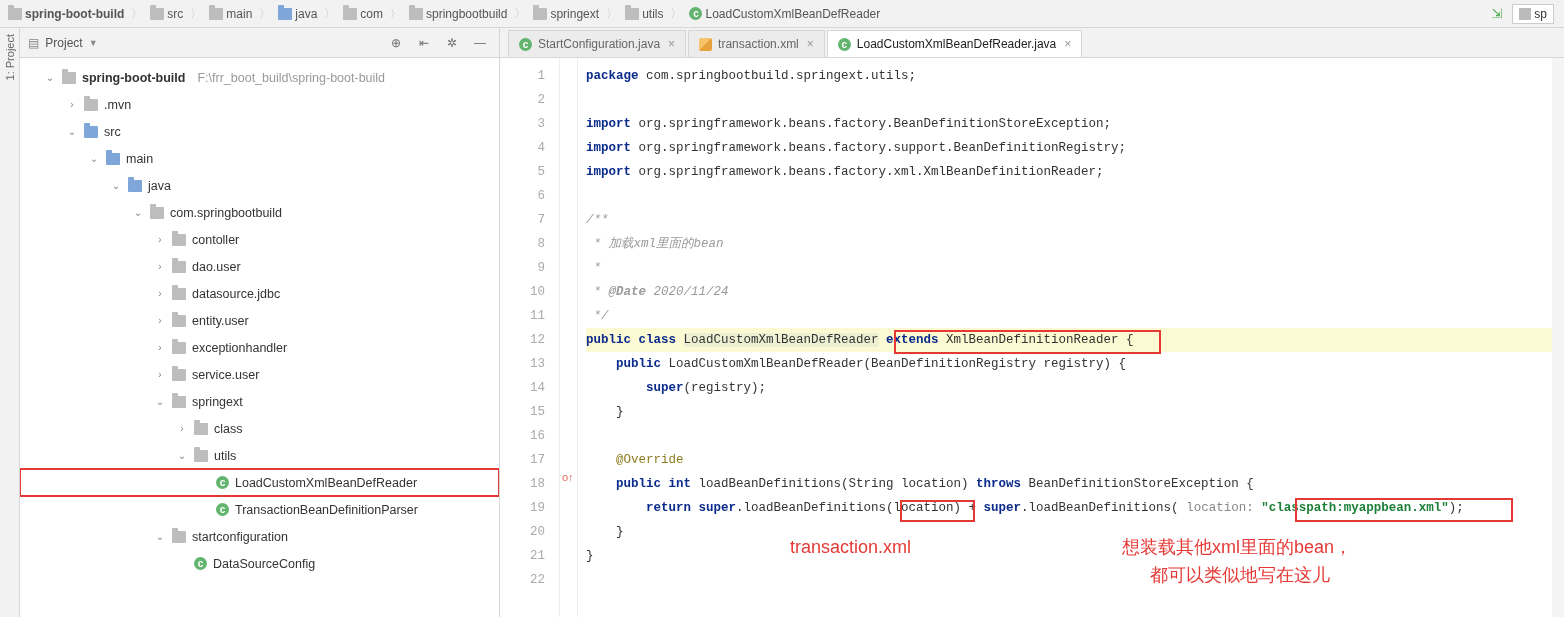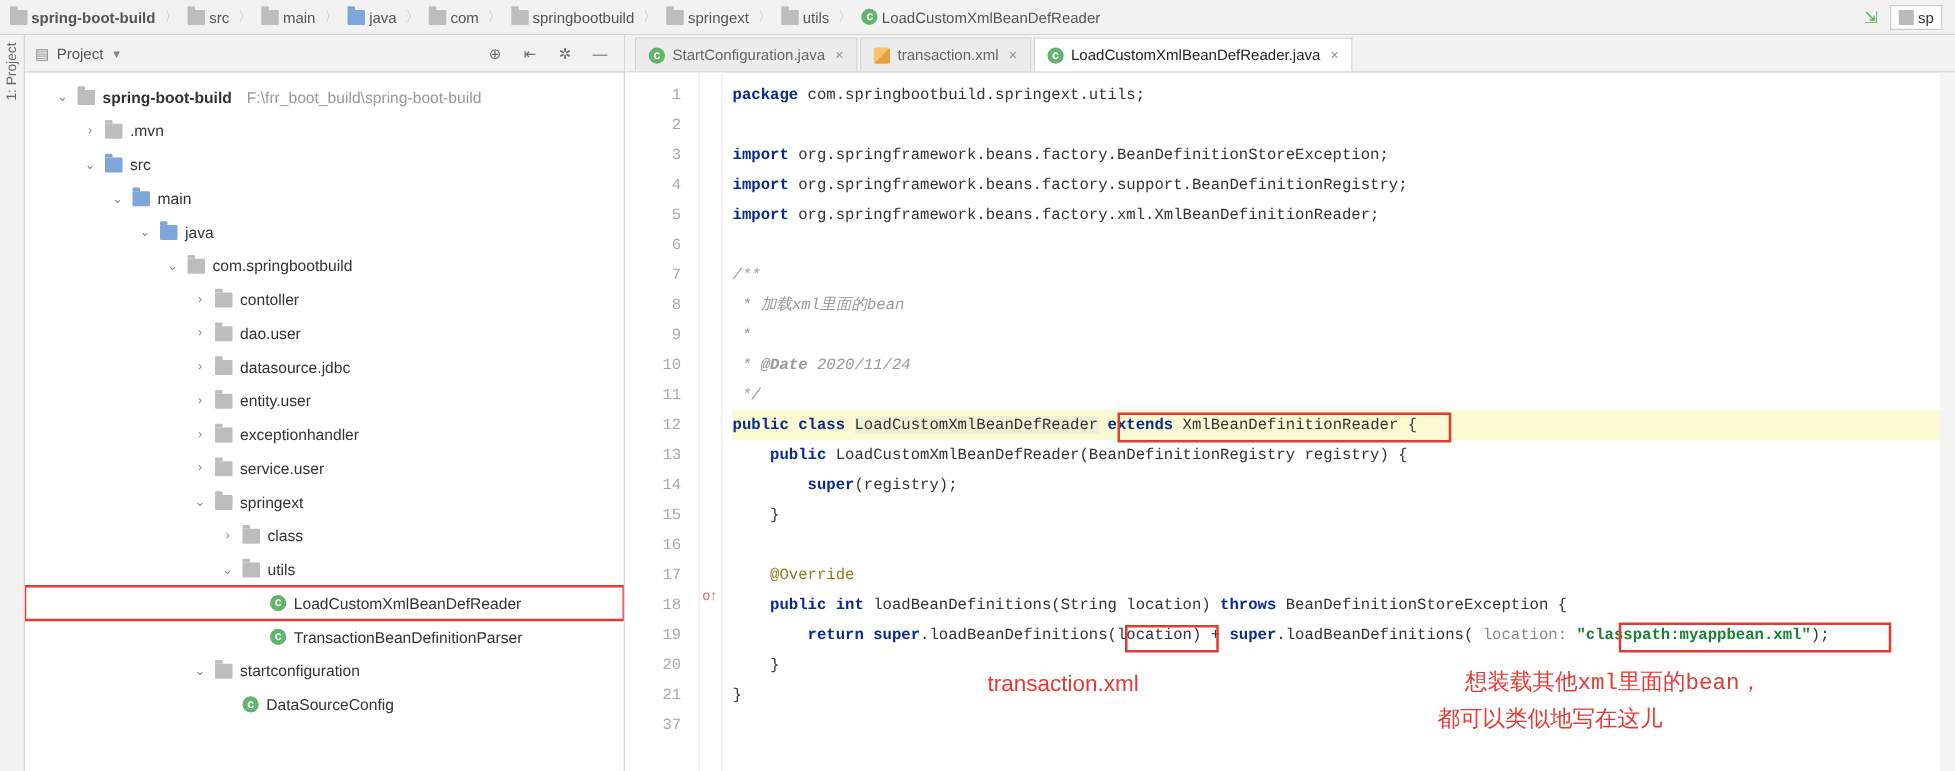--- a/index.html
+++ b/index.html
@@ -297,21 +297,21 @@
           <div>12</div>
           <div>13</div>
           <div>14</div>
           <div>15</div>
           <div>16</div>
           <div>17</div>
           <div>18</div>
           <div>19</div>
           <div>20</div>
           <div>21</div>
-          <div>37</div>
+          <div>22</div>
         </div>
       <div class="gutter2">
         <span class="gmark" style="top:413px;">o↑</span>
       </div>
       <div class="code" id="code"><span class="kw">package</span> com.springbootbuild.springext.utils;
 ​
 <span class="kw">import</span> org.springframework.beans.factory.BeanDefinitionStoreException;
 <span class="kw">import</span> org.springframework.beans.factory.support.BeanDefinitionRegistry;
 <span class="kw">import</span> org.springframework.beans.factory.xml.XmlBeanDefinitionReader;
 ​
@@ -329,17 +329,17 @@
 <span class="kw">        return super</span>.loadBeanDefinitions(location) + <span class="kw">super</span>.loadBeanDefinitions(<span class="param"> location: </span><span class="str">"classpath:myappbean.xml"</span>);
     }
 }
 </div>
       <div class="scrollbar-v"></div>
 
       <div class="box" style="left:394px; top:272px; width:267px; height:24px;"></div>
       <div class="box" style="left:400px; top:442px; width:75px; height:22px;"></div>
       <div class="box" style="left:795px; top:440px; width:218px; height:24px;"></div>
       <div class="redtext" style="left:290px; top:478px;">transaction.xml</div>
-      <div class="redtext" style="left:672px; top:478px;font-family:Liberation Mono, monospace;">想装载其他xml里面的bean，</div>
+      <div class="redtext" style="left:622px; top:478px;">想装载其他xml里面的bean，</div>
       <div class="redtext" style="left:650px; top:506px;">都可以类似地写在这儿</div>
     </div>
   </div>
 </div>
 
 </body></html>

